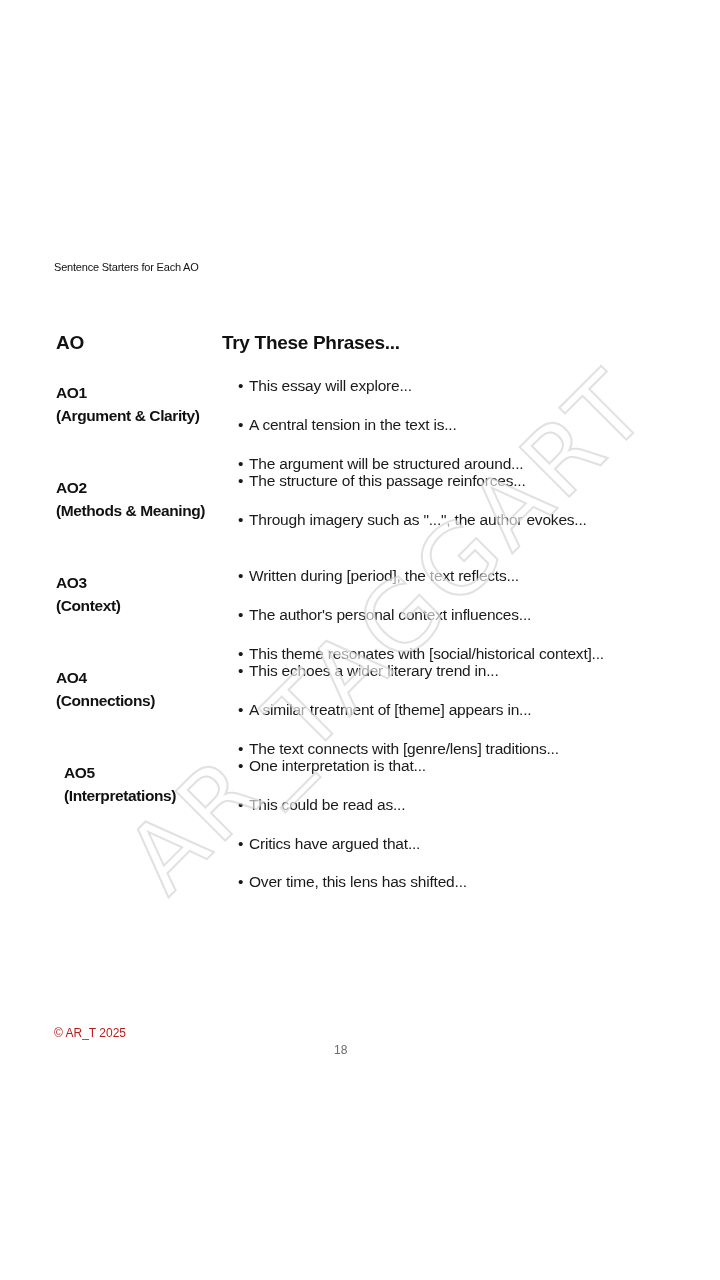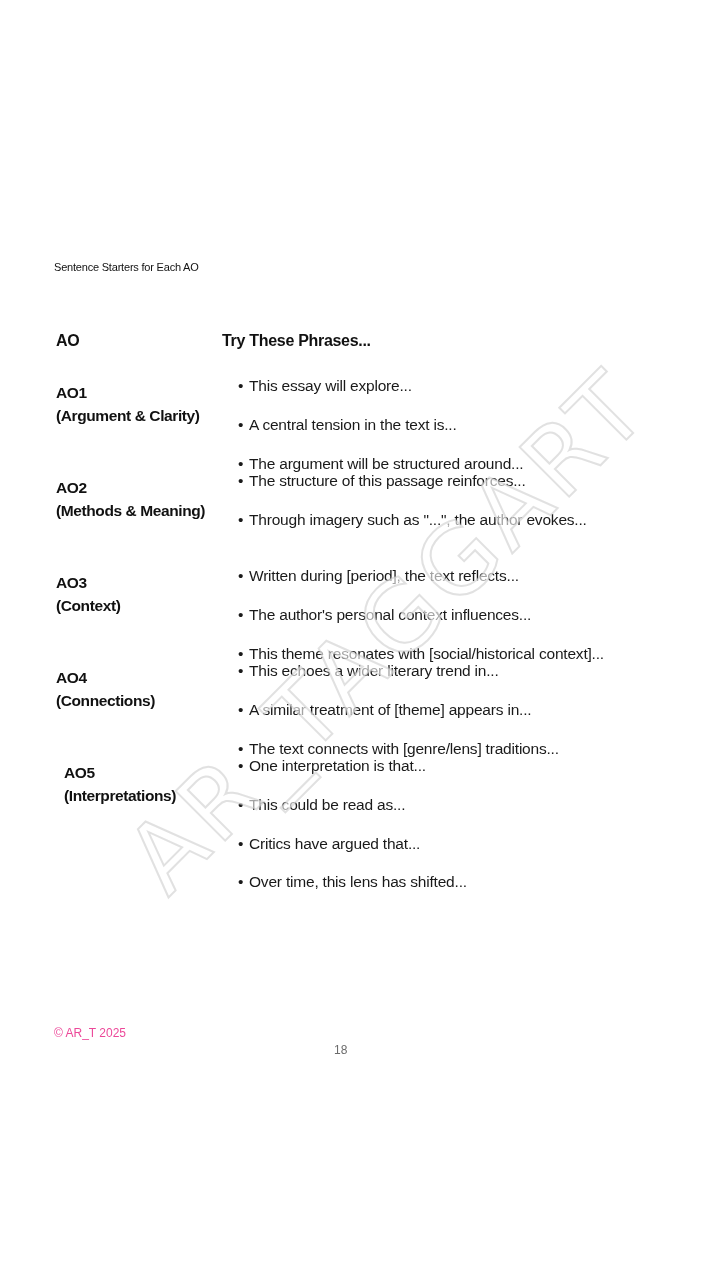--- a/index.html
+++ b/index.html
@@ -20,21 +20,21 @@
       left: 54px;
       top: 261px;
       font-size: 11px;
       font-weight: 500;
       letter-spacing: -0.2px;
       color: #111;
     }
     .table-header {
       position: absolute;
       top: 332px;
-      font-size: 16px;
+      font-size: 19px;
       font-weight: bold;
       letter-spacing: -0.3px;
       color: #111;
     }
     .hdr-ao { left: 56px; }
     .hdr-phrases { left: 222px; }
 
     .ao-row {
       position: absolute;
       left: 0;
@@ -72,21 +72,21 @@
     .phrase-list li .bullet {
       display: inline-block;
       width: 11px;
     }
 
     .footer-copyright {
       position: absolute;
       left: 54px;
       top: 1026px;
       font-size: 12px;
-      color: #ec4899;
+      color: #b91c1c;
     }
     .footer-page {
       position: absolute;
       left: 334px;
       top: 1043px;
       font-size: 12px;
       color: #6b6b6b;
     }
 
     .watermark {

